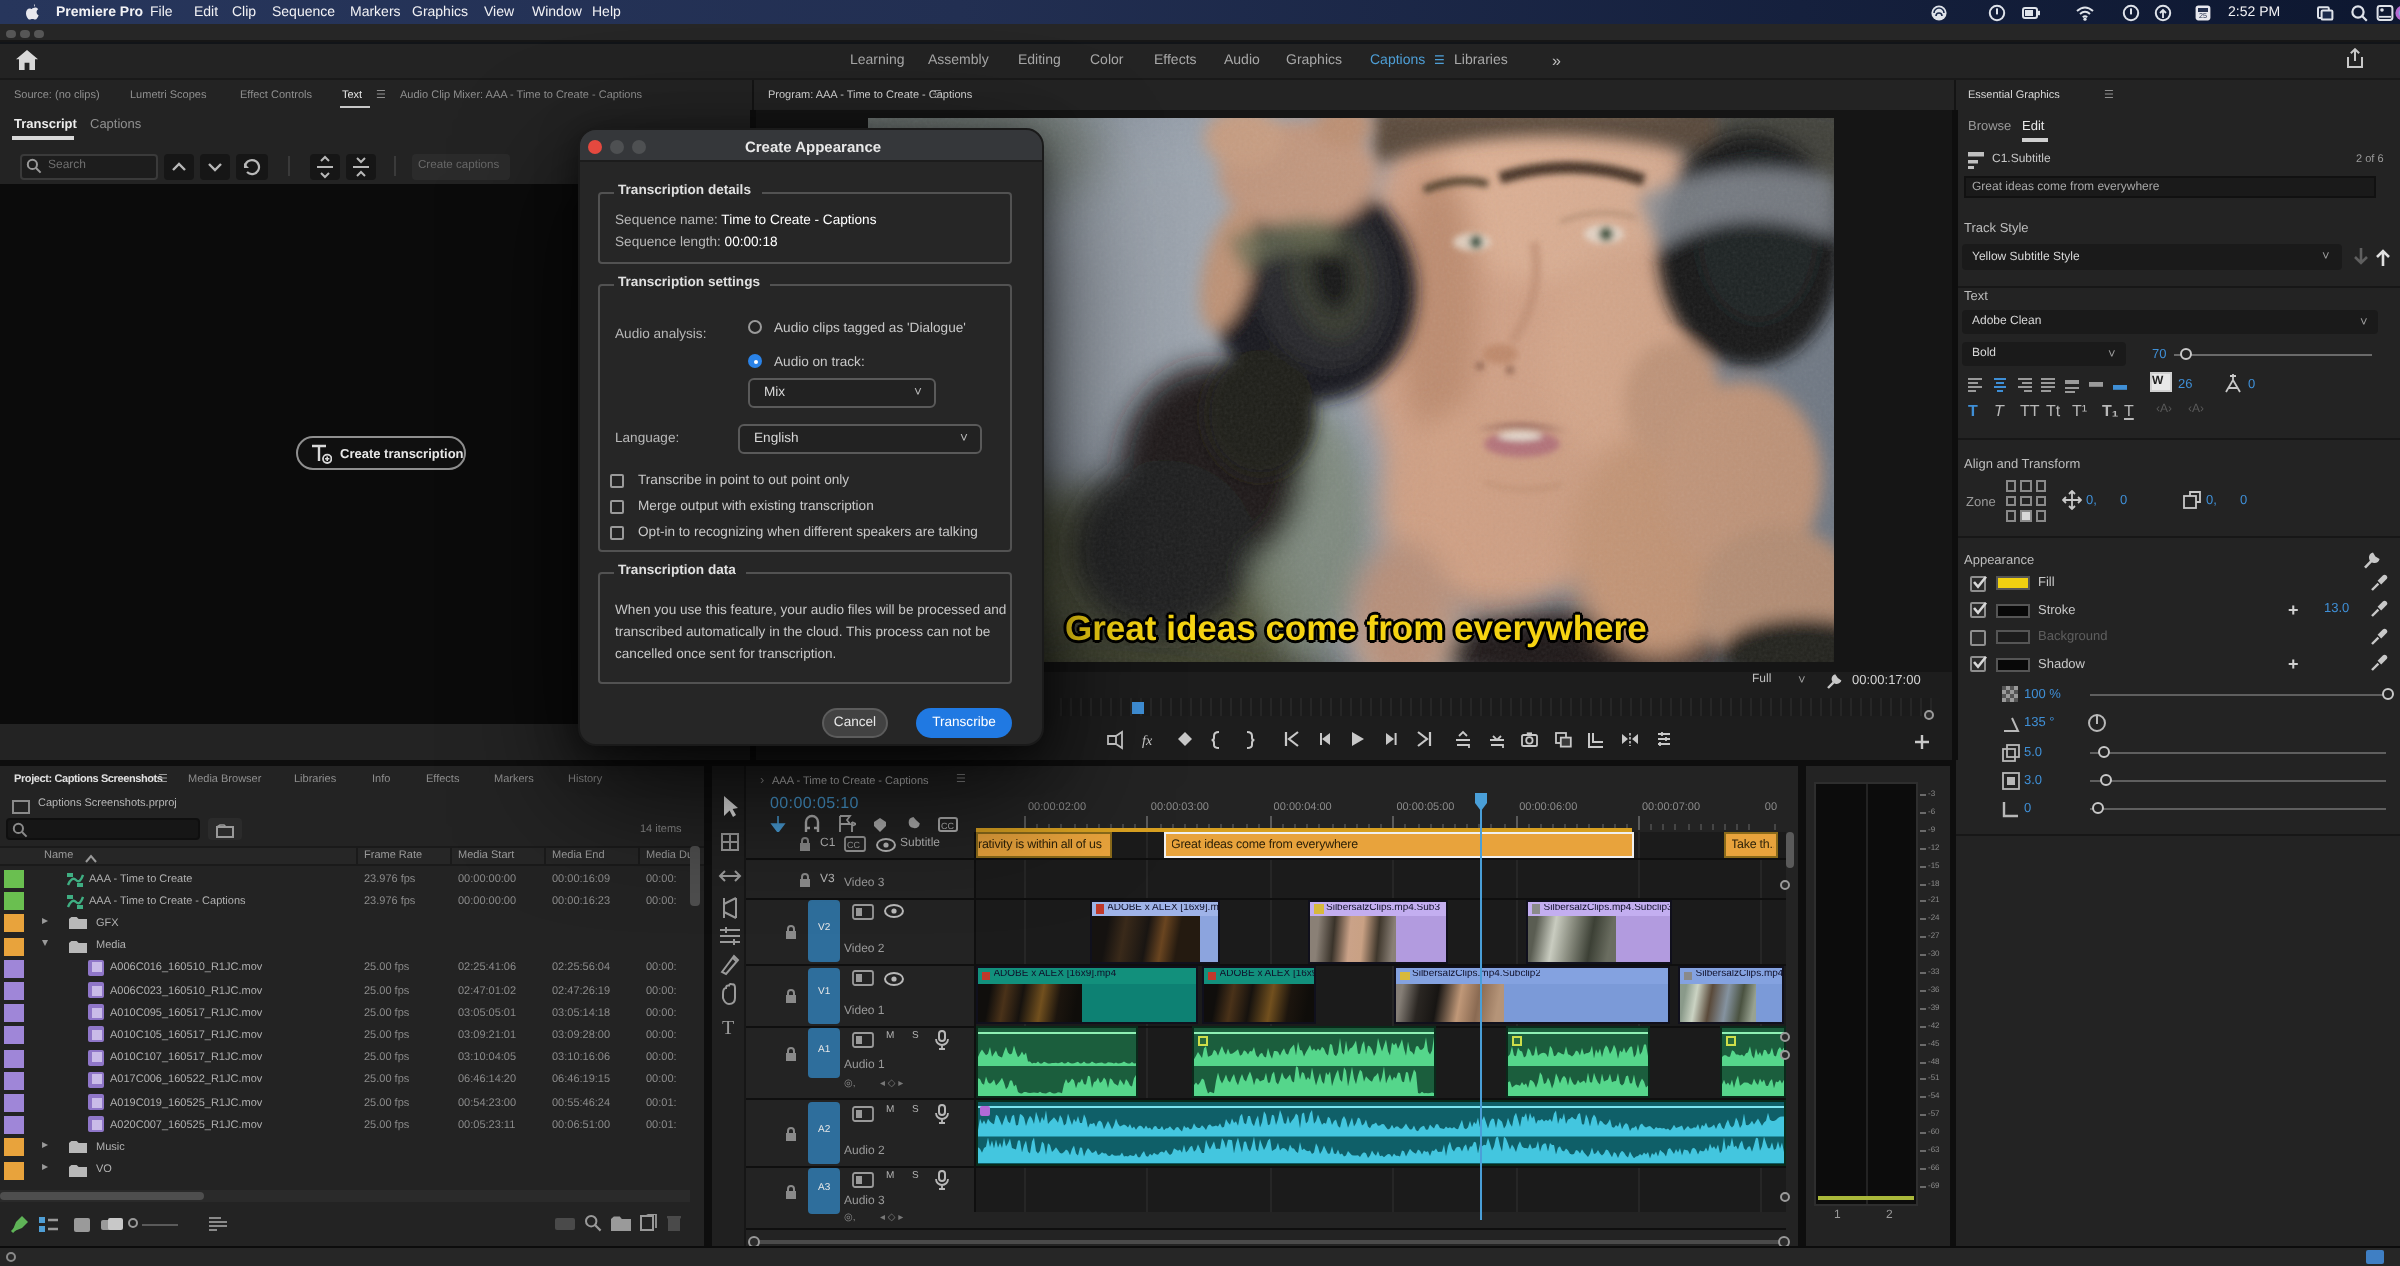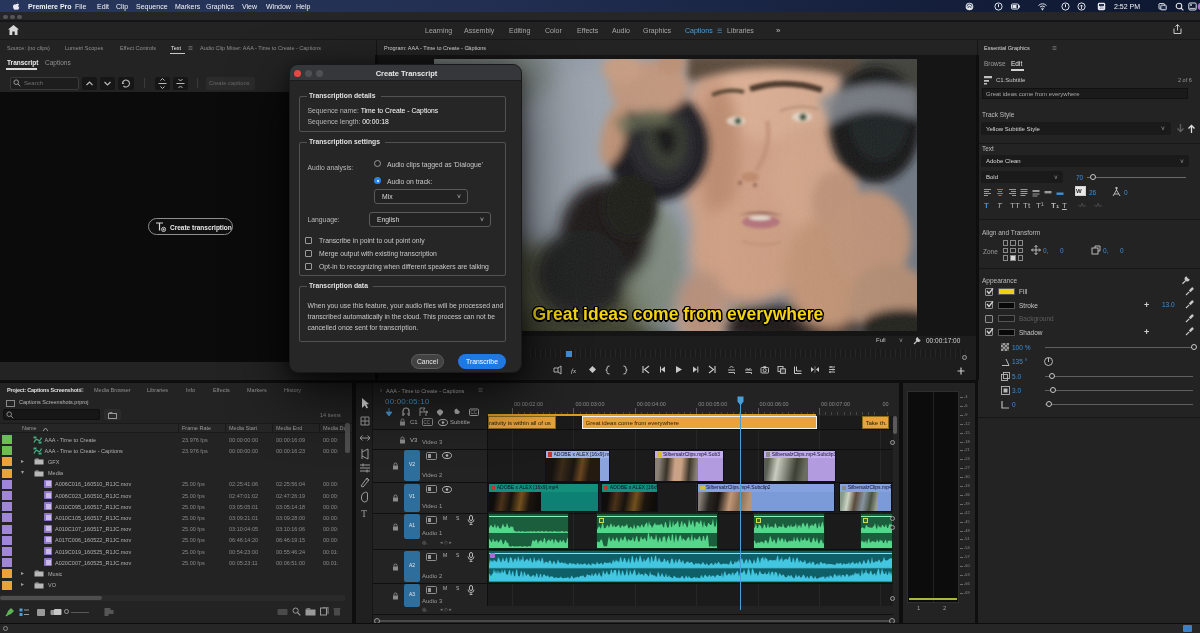--- a/index.html
+++ b/index.html
@@ -1352,21 +1352,21 @@
 <div class="abs" style="left:0;top:623px;width:1200px;height:10px;background:#262626;border-top:1px solid #0c0c0c;"></div>
 <div class="abs" style="left:3px;top:625.5px;width:5px;height:5px;border:1.2px solid #8a8a8a;border-radius:50%;"></div>
 <div class="abs" style="left:1183px;top:624.5px;width:9px;height:7px;background:#3f7fc4;border-radius:1px;"></div>
 <div class="abs" style="left:374.5px;top:55px;width:3px;height:325px;background:#0e0e0e;"></div>
 <div class="abs" style="left:975.5px;top:55px;width:3px;height:325px;background:#0e0e0e;"></div>
 <div class="abs" style="left:289px;top:64px;width:233px;height:309px;background:#262626;border-radius:9px;box-shadow:0 22px 60px rgba(0,0,0,0.75),0 4px 18px rgba(0,0,0,0.5);border:1px solid #1a1a1a;overflow:hidden;">
 <div class="abs" style="left:0;top:0;width:233px;height:16px;background:#35373a;border-bottom:1px solid #1c1c1c;"></div>
 <div class="abs" style="left:4px;top:5px;width:7px;height:7px;border-radius:50%;background:#e5493f;"></div>
 <div class="abs" style="left:15px;top:5px;width:7px;height:7px;border-radius:50%;background:#4e5052;"></div>
 <div class="abs" style="left:25.5px;top:5px;width:7px;height:7px;border-radius:50%;background:#4e5052;"></div>
-<div style="position:absolute;left:0px;top:4.5px;font-size:7.5px;color:#e8e8e8;font-weight:700;white-space:nowrap;width:233px;text-align:center;">Create Transcript</div>
+<div style="position:absolute;left:0px;top:4.5px;font-size:7.5px;color:#e8e8e8;font-weight:700;white-space:nowrap;width:233px;text-align:center;">Create Appearance</div>
 <div class="abs" style="left:9px;top:31px;width:207px;height:36px;border:1px solid #525252;border-radius:2px;"></div>
       <div class="abs" style="left:17px;top:27px;width:74px;height:8px;background:#262626;"></div>
       <div style="position:absolute;left:19px;top:26.5px;font-size:6.8px;color:#e0e0e0;font-weight:700;white-space:nowrap;">Transcription details</div>
 <div style="position:absolute;left:17.5px;top:42px;font-size:6.8px;color:#b8b8b8;font-weight:400;white-space:nowrap;">Sequence name: <span style="color:#ffffff;">Time to Create - Captions</span></div>
 <div style="position:absolute;left:17.5px;top:53px;font-size:6.8px;color:#b8b8b8;font-weight:400;white-space:nowrap;">Sequence length: <span style="color:#ffffff;">00:00:18</span></div>
 <div class="abs" style="left:9px;top:77px;width:207px;height:134px;border:1px solid #525252;border-radius:2px;"></div>
       <div class="abs" style="left:17px;top:73px;width:78px;height:8px;background:#262626;"></div>
       <div style="position:absolute;left:19px;top:72.5px;font-size:6.8px;color:#e0e0e0;font-weight:700;white-space:nowrap;">Transcription settings</div>
 <div style="position:absolute;left:17.5px;top:99px;font-size:6.8px;color:#b8b8b8;font-weight:400;white-space:nowrap;">Audio analysis:</div>
 <div class="abs" style="left:84px;top:95px;width:7px;height:7px;border-radius:50%;border:1px solid #9a9a9a;background:#232323;"></div>

